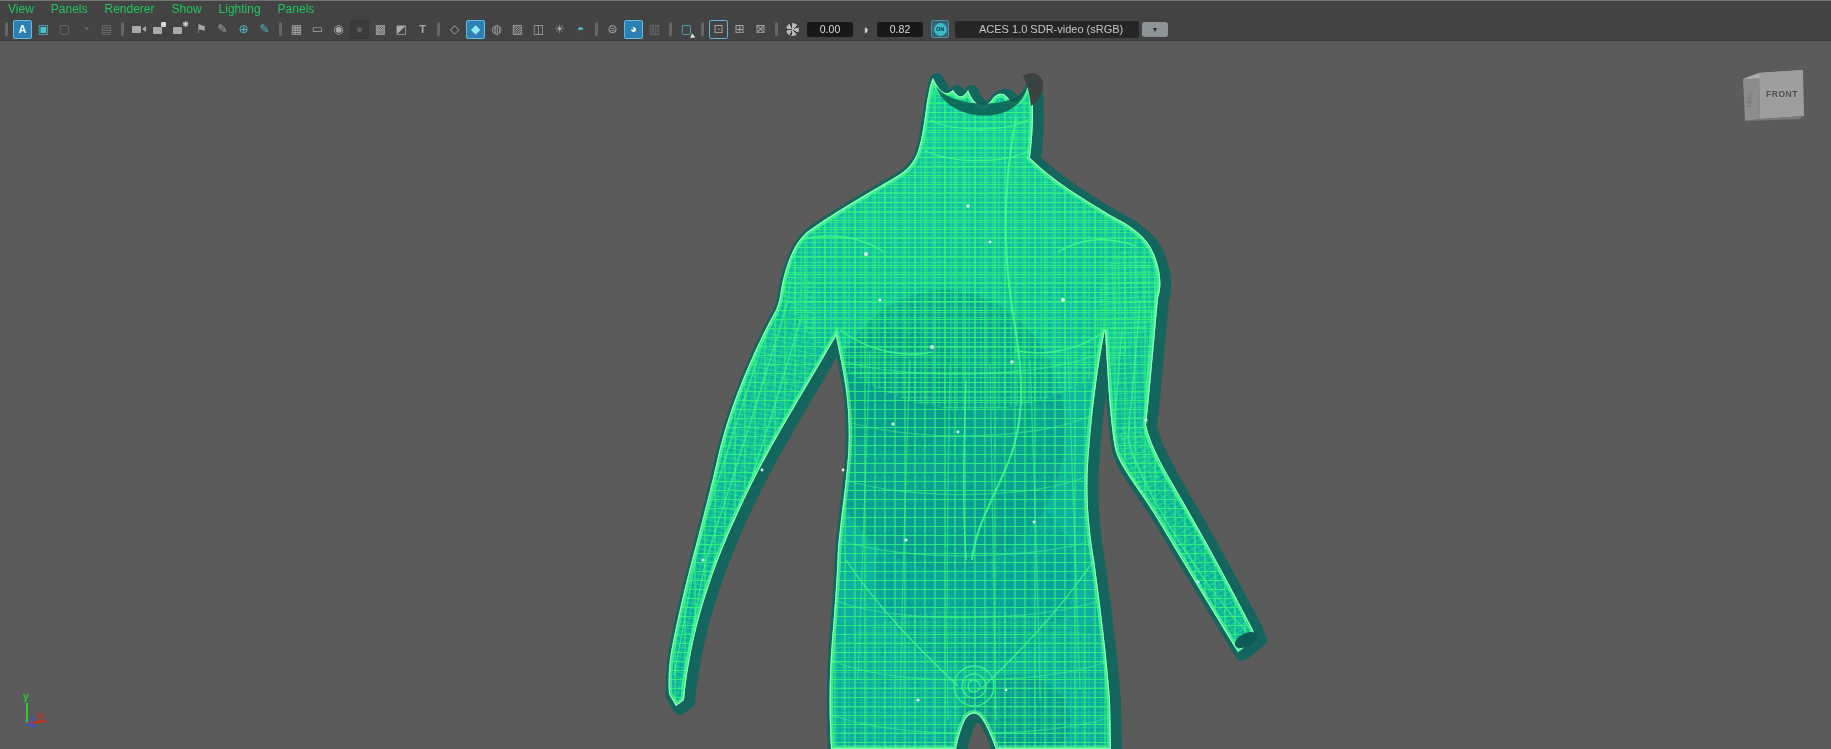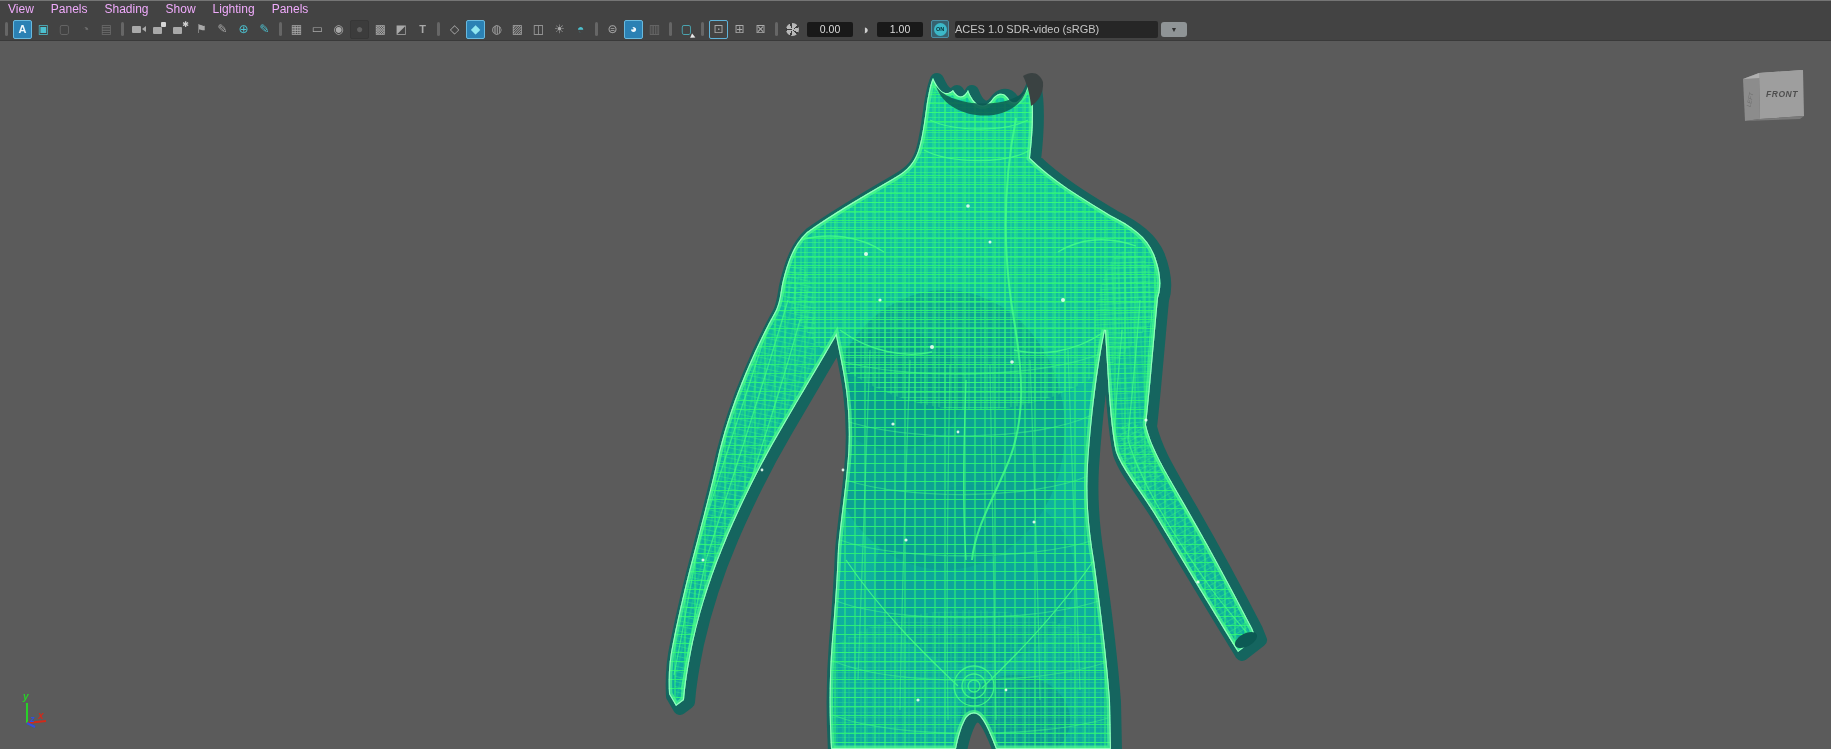--- a/index.html
+++ b/index.html
@@ -3,21 +3,21 @@
 <meta charset="utf-8">
 <style>
   * { margin:0; padding:0; box-sizing:border-box; }
   html,body { width:1831px; height:749px; overflow:hidden; background:#5b5b5b;
               font-family:"Liberation Sans","DejaVu Sans",sans-serif; }
 
   
   .topbar { position:absolute; top:0; left:0; width:1831px; height:41px;
             background:#434343; border-top:1px solid #757575; border-bottom:1px solid #3a3a3a; }
   .menubar { height:16px; display:flex; align-items:center; padding-left:8px; }
-  .menu-item { font-size:12px; color:#f0abfc; margin-right:17px; cursor:default; }
+  .menu-item { font-size:12px; color:#22c55e; margin-right:17px; cursor:default; }
   .toolbar { height:24px; display:flex; align-items:center; padding-left:1px; }
   .tb-groups { display:flex; align-items:center; }
   .tgroup { display:flex; align-items:center; }
   .grip { width:3px; height:14px; background:#666; border-radius:2px; margin:0 4px; }
   .tbtn { position:relative; width:19px; height:19px; margin:0 1px; display:flex;
           align-items:center; justify-content:center; font-size:12px; line-height:1;
           color:#a9a9a9; border-radius:2px; cursor:default; }
   .tbtn.txt { font-weight:bold; font-size:11px; }
   .teal { color:#4cc0cf; }
   .dim { opacity:.42; }
@@ -48,38 +48,38 @@
                    color:#e8e8e8; transform:rotate(24deg); }
 
   .tb-fields { display:flex; align-items:center; }
   .numfield { width:46px; height:15px; background:#191919; color:#dcdcdc; font-size:10.5px;
               display:flex; align-items:center; justify-content:center; border-radius:2px; margin:0 4px; }
   .gamma-glyph { font-size:13px; color:#cfcfcf; width:16px; text-align:center; }
   .on-toggle { width:18px; height:18px; background:#37626f; border:1px solid #4a8fa6;
                border-radius:2px; display:flex; align-items:center; justify-content:center; margin:0 4px; }
   .on-circle { width:13px; height:13px; border-radius:50%; background:#3cb8c8; color:#0a3136;
                font-size:5.5px; font-weight:bold; display:flex; align-items:center; justify-content:center; }
-  .dropdown { width:203px; height:17px; background:#262626; color:#c6c6c6; font-size:11px;
-              display:flex; align-items:center; padding:0 0; border-radius:2px; margin-left:2px;
+  .dropdown { width:184px; height:17px; background:#262626; color:#c6c6c6; font-size:11px;
+              display:flex; align-items:center; padding:0 24px; border-radius:2px; margin-left:2px;
               white-space:nowrap; overflow:hidden; }
   .dd-arrow { width:26px; height:15px; background:#8f9496; border-radius:3px; margin-left:3px;
               display:flex; align-items:center; justify-content:center; font-size:7px; color:#2e2e2e; }
 
   
-  .viewport { position:absolute; top:41px; left:0; width:1831px; height:708px; background:#5b5b5b;font-style:italic; }
+  .viewport { position:absolute; top:41px; left:0; width:1831px; height:708px; background:#5b5b5b; }
   .viewport svg { position:absolute; inset:0; }
 </style>
 </head>
 <body>
 
 <div class="topbar">
   <div class="menubar">
       <span class="menu-item">View</span>
       <span class="menu-item">Panels</span>
-      <span class="menu-item">Shading</span>
+      <span class="menu-item">Renderer</span>
       <span class="menu-item">Show</span>
       <span class="menu-item">Lighting</span>
       <span class="menu-item">Panels</span>
     </div>
   <div class="toolbar">
     <span class="tb-groups">
         <span class="grip"></span>
         <span class="tgroup">
           <span class="tbtn active-blue txt">A</span>
           <span class="tbtn teal">▣</span>
@@ -132,21 +132,21 @@
           <span class="tbtn outlined">⊡</span>
           <span class="tbtn">⊞</span>
           <span class="tbtn">⊠</span>
         </span>
         <span class="grip"></span>
       </span>
     <div class="tb-fields">
       <span class="tbtn ic-aperture"></span>
       <div class="numfield">0.00</div>
       <span class="gamma-glyph">◑</span>
-      <div class="numfield">1.00</div>
+      <div class="numfield">0.82</div>
       <div class="on-toggle">
         <span class="on-circle">ON</span>
       </div>
       <div class="dropdown">
         <span>ACES 1.0 SDR-video (sRGB)</span>
       </div>
       <div class="dd-arrow">▼</div>
     </div>
   </div>
 </div>

